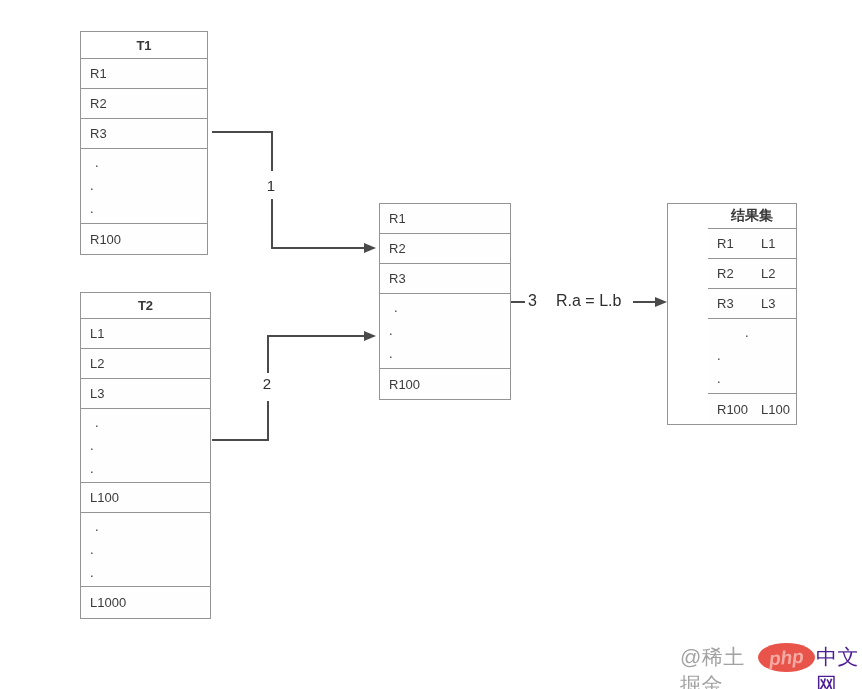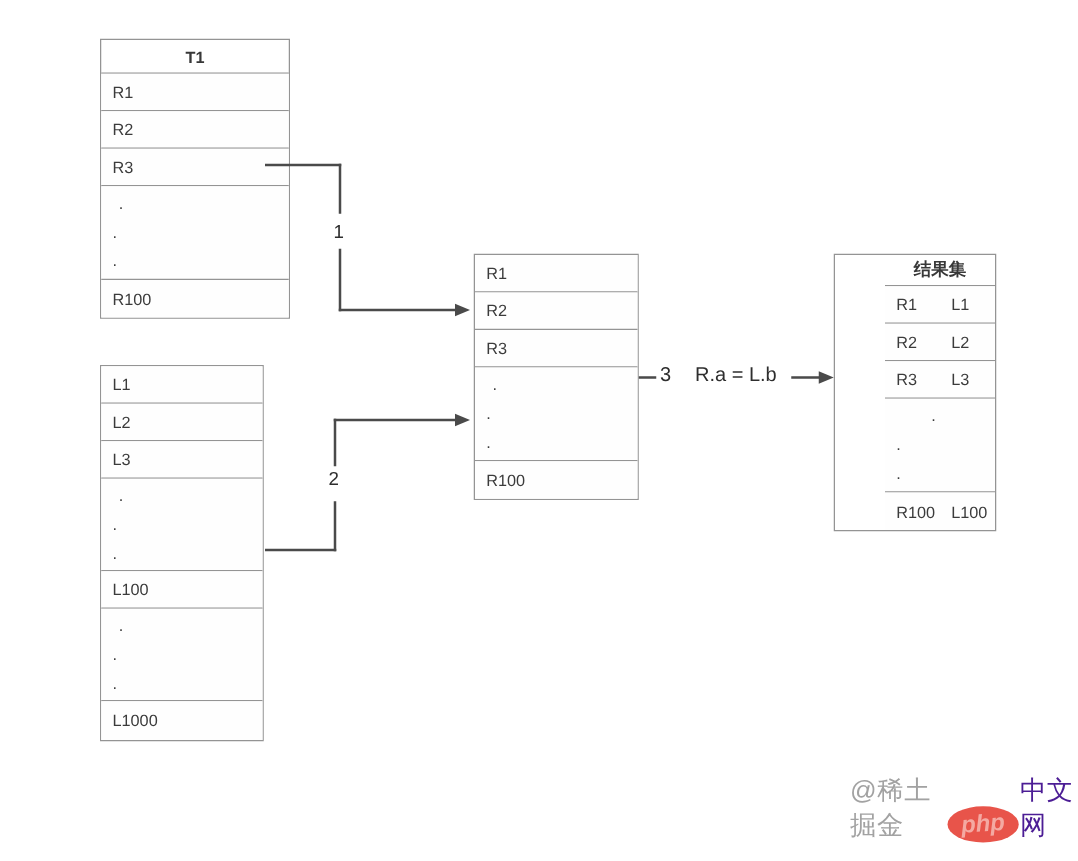--- a/index.html
+++ b/index.html
@@ -64,21 +64,21 @@
   .steplbl {
     position: absolute;
     width: 20px; text-align: center;
     font-size: 15px; color: var(--label);
   }
   .biglbl { position: absolute; font-size: 16px; color: var(--label); }
 
   
   .watermark {
     position: absolute; left: 680px; top: 643px; height: 31px;
-    display: flex; align-items: flex-end;
+    display: flex; align-items: flex-start;
     user-select: none;
   }
   .wm-gray { font-size: 21px; color: var(--watermark-gray); letter-spacing: 0.5px; }
   .wm-logo {
     width: 57px; height: 29px; margin-left: 1px; margin-right: 1px;
     background: var(--logo-red);
     border-radius: 50%;
     display: flex; align-items: center; justify-content: center;
     flex: none;
   }
@@ -87,32 +87,33 @@
     color: var(--logo-text-color);
     transform: rotate(-4deg);
   }
   .wm-suffix { color: #4c1d95; }
 </style>
 </head>
 <body>
 
 <div class="canvas">
 
-  <div class="tbl" style="left:80px; top:31px; width:152px;">
+  <div class="tbl" style="left:80px; top:31px; width:128px;">
     <div class="hdr" style="height:27px">T1</div>
     <div class="row" style="height:30px">R1</div>
     <div class="row" style="height:30px">R2</div>
     <div class="row" style="height:30px">R3</div>
     <div class="row dots" style="height:75px">.
 .
 .</div>
     <div class="row" style="height:30px">R100</div>
   </div>
 
   <div class="tbl" style="left:80px; top:292px; width:131px;">
+    <div class="hdr" style="height:26px">T2</div>
     <div class="row" style="height:30px">L1</div>
     <div class="row" style="height:30px">L2</div>
     <div class="row" style="height:30px">L3</div>
     <div class="row dots" style="height:74px">.
 .
 .</div>
     <div class="row" style="height:30px">L100</div>
     <div class="row dots" style="height:74px">.
 .
 .</div>

